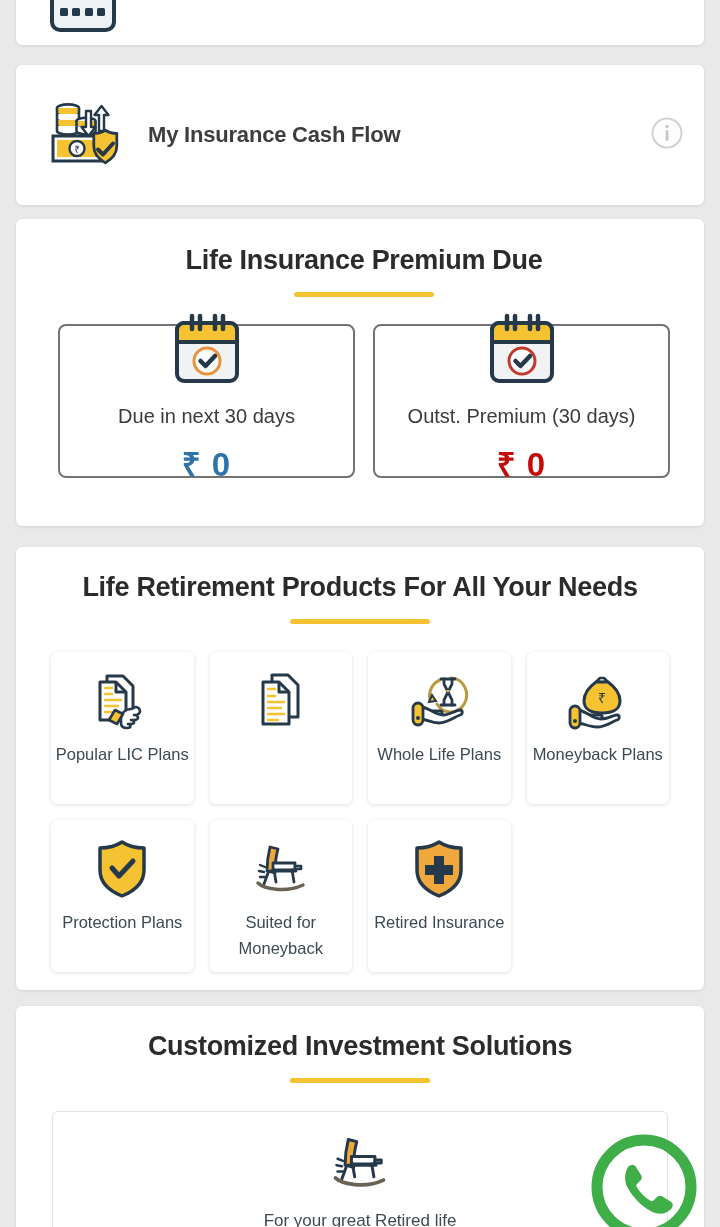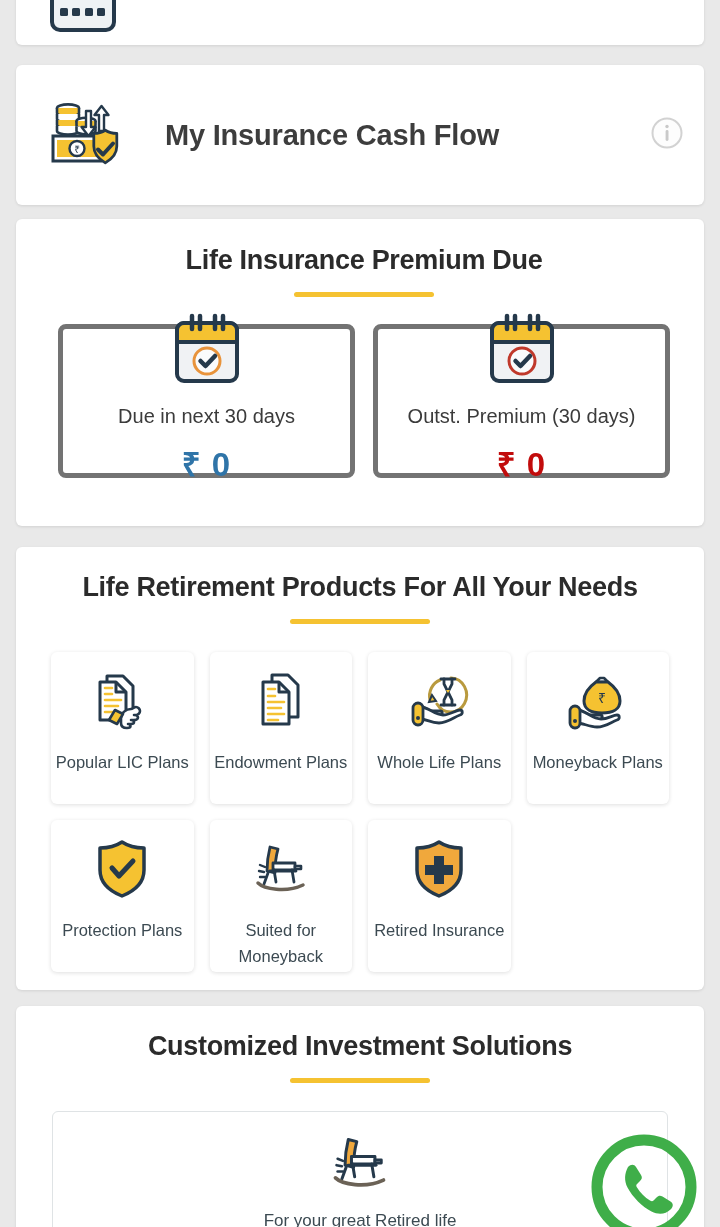--- a/index.html
+++ b/index.html
@@ -38,22 +38,22 @@
   #card-cashflow { top: 65px; height: 140px; }
   .cashflow-row {
     display: flex;
     align-items: center;
     height: 140px;
     padding: 0 20px 0 30px;
   }
   .cashflow-icon { width: 80px; flex: 0 0 80px; }
   .cashflow-title {
     flex: 1;
-    margin-left: 39px;
-    font-size: 29px;
+    margin-left: 22px;
+    font-size: 22px;
     font-weight: 700;
     color: #3d3d3d;
     letter-spacing: -0.2px;
   }
   .info-icon { flex: 0 0 34px; }
 
   
   .section-title {
     text-align: center;
     font-size: 27px;
@@ -72,21 +72,21 @@
   
   #card-premium { top: 219px; height: 307px; padding-top: 26px; padding-left: 8px; }
   .premium-tiles {
     display: flex;
     gap: 18px;
     padding: 0 34px;
     margin-top: 27px;
   }
   .premium-tile {
     flex: 1;
-    border: 5px solid #737373;
+    border: 2px solid #737373;
     border-radius: 8px;
     height: 154px;
     display: flex;
     flex-direction: column;
     align-items: center;
     justify-content: center;
     background: #fff;
   }
   .premium-tile .cal { margin-top: -4px; }
   .premium-label {
@@ -122,21 +122,21 @@
     align-items: center;
     padding-top: 18px;
   }
   .product-tile .picon {
     height: 62px;
     display: flex;
     align-items: center;
     justify-content: center;
   }
   .product-label {
-    margin-top: 18px;
+    margin-top: 10px;
     font-size: 16.5px;
     line-height: 1.55;
     text-align: center;
     color: #3c4a52;
     padding: 0 4px;
   }
 
   
   #card-invest { top: 1006px; height: 240px; padding-top: 25px; }
   .invest-tile {
@@ -317,21 +317,20 @@
             <g stroke="#f5c231" stroke-width="2.6" stroke-linecap="round">
               <line x1="18" y1="19" x2="25" y2="19"></line>
               <line x1="18" y1="26" x2="25" y2="26"></line>
               <line x1="18" y1="32" x2="34" y2="32"></line>
               <line x1="18" y1="38" x2="31" y2="38"></line>
               <line x1="18" y1="44" x2="34" y2="44"></line>
               <line x1="18" y1="50" x2="28" y2="50"></line>
             </g>
           </svg>
         </span>
-        <div class="product-label">Endowment Plans</div>
       </div>
 
       <div class="product-tile">
         <span class="picon">
           <svg width="62" height="62" viewBox="0 0 62 62">
             <path d="M43 8a16 17 0 1 1 -14 26" fill="none" stroke="#b99a3e" stroke-width="3" stroke-linecap="round"></path>
             <path d="M22 30a16 17 0 0 1 10-20" fill="none" stroke="#b99a3e" stroke-width="3" stroke-linecap="round"></path>
             <path d="M24 25l-3 7 7-1z" fill="#f5c231" stroke="#25394b" stroke-width="2"></path>
             <g stroke="#25394b" stroke-width="2.8" fill="none" stroke-linecap="round">
               <line x1="33" y1="9" x2="47" y2="9"></line>

